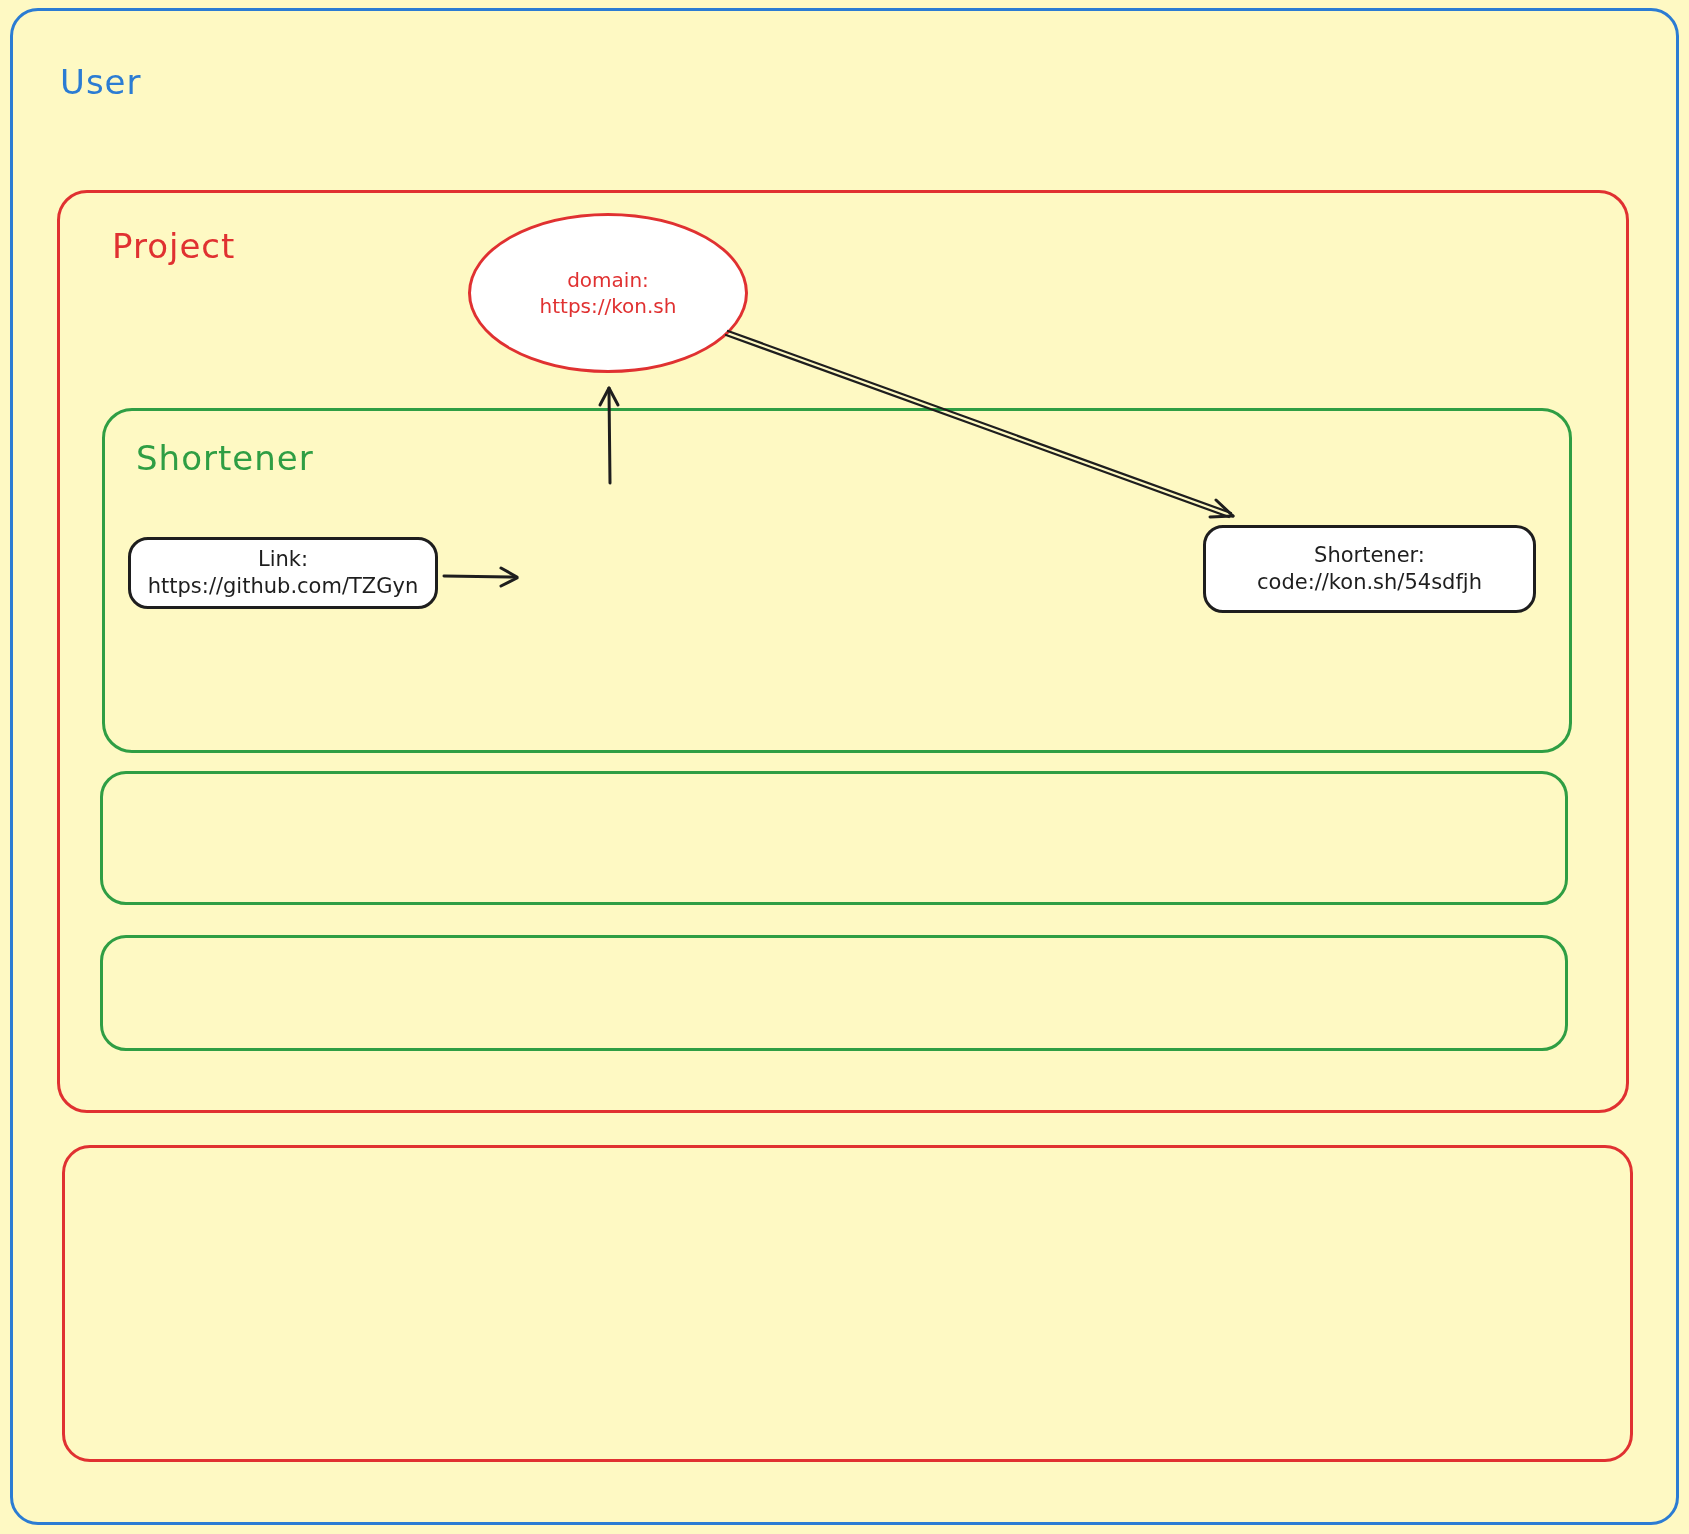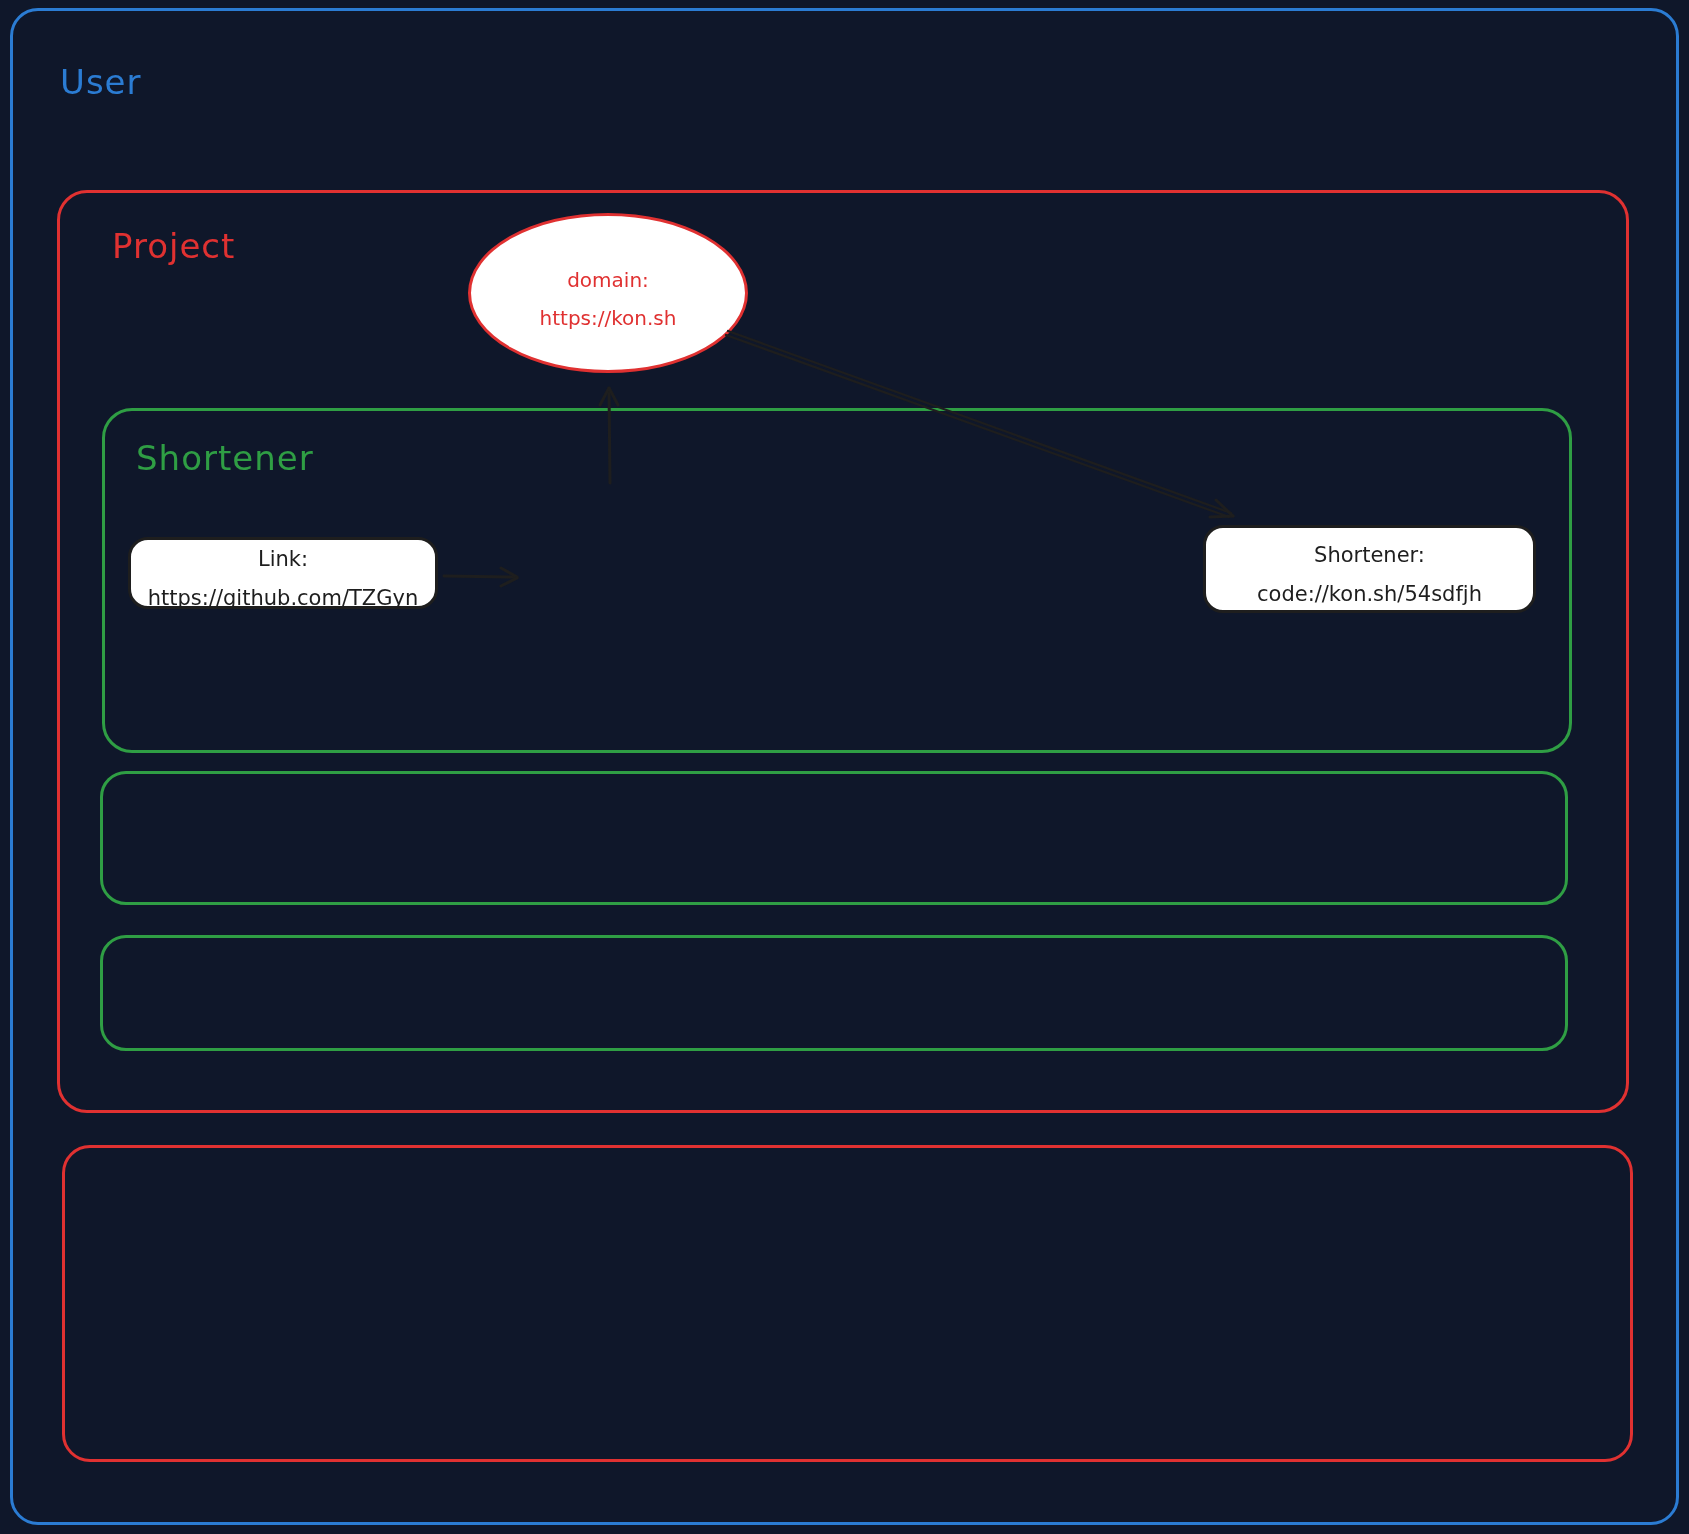--- a/index.html
+++ b/index.html
@@ -4,21 +4,21 @@
 <style>
   html, body {
     margin: 0;
     padding: 0;
     background: #ffffff;
   }
   .canvas {
     position: relative;
     width: 1689px;
     height: 1534px;
-    background: #0f172a;
+    background: #fef9c3;
     font-family: "DejaVu Sans", sans-serif;
     overflow: hidden;
   }
   .box {
     position: absolute;
     box-sizing: border-box;
     background: transparent;
   }
   .container-label {
     position: absolute;
@@ -41,21 +41,21 @@
     border: 3px solid #e03131; border-radius: 30px;
   }
   .project-label { left: 112px; top: 226px; }
 
   .domain-ellipse {
     left: 468px; top: 213px; width: 280px; height: 160px;
     border: 3px solid #e03131; border-radius: 50%;
     display: flex; flex-direction: column; align-items: center; justify-content: center;
     z-index: 3; background: #fff;
   }
-  .node-text { font-size: 20px; line-height: 26px; text-align: right; white-space: nowrap; margin-top: 12px; }
+  .node-text { font-size: 20px; line-height: 26px; text-align: right; white-space: nowrap; }
 
   .shortener-container {
     left: 102px; top: 408px; width: 1470px; height: 345px;
     border: 3px solid #2f9e44; border-radius: 30px;
   }
   .shortener-label { left: 136px; top: 438px; }
 
   .link-node {
     left: 128px; top: 537px; width: 310px; height: 72px;
     border: 3px solid #1e1e1e; border-radius: 20px;

